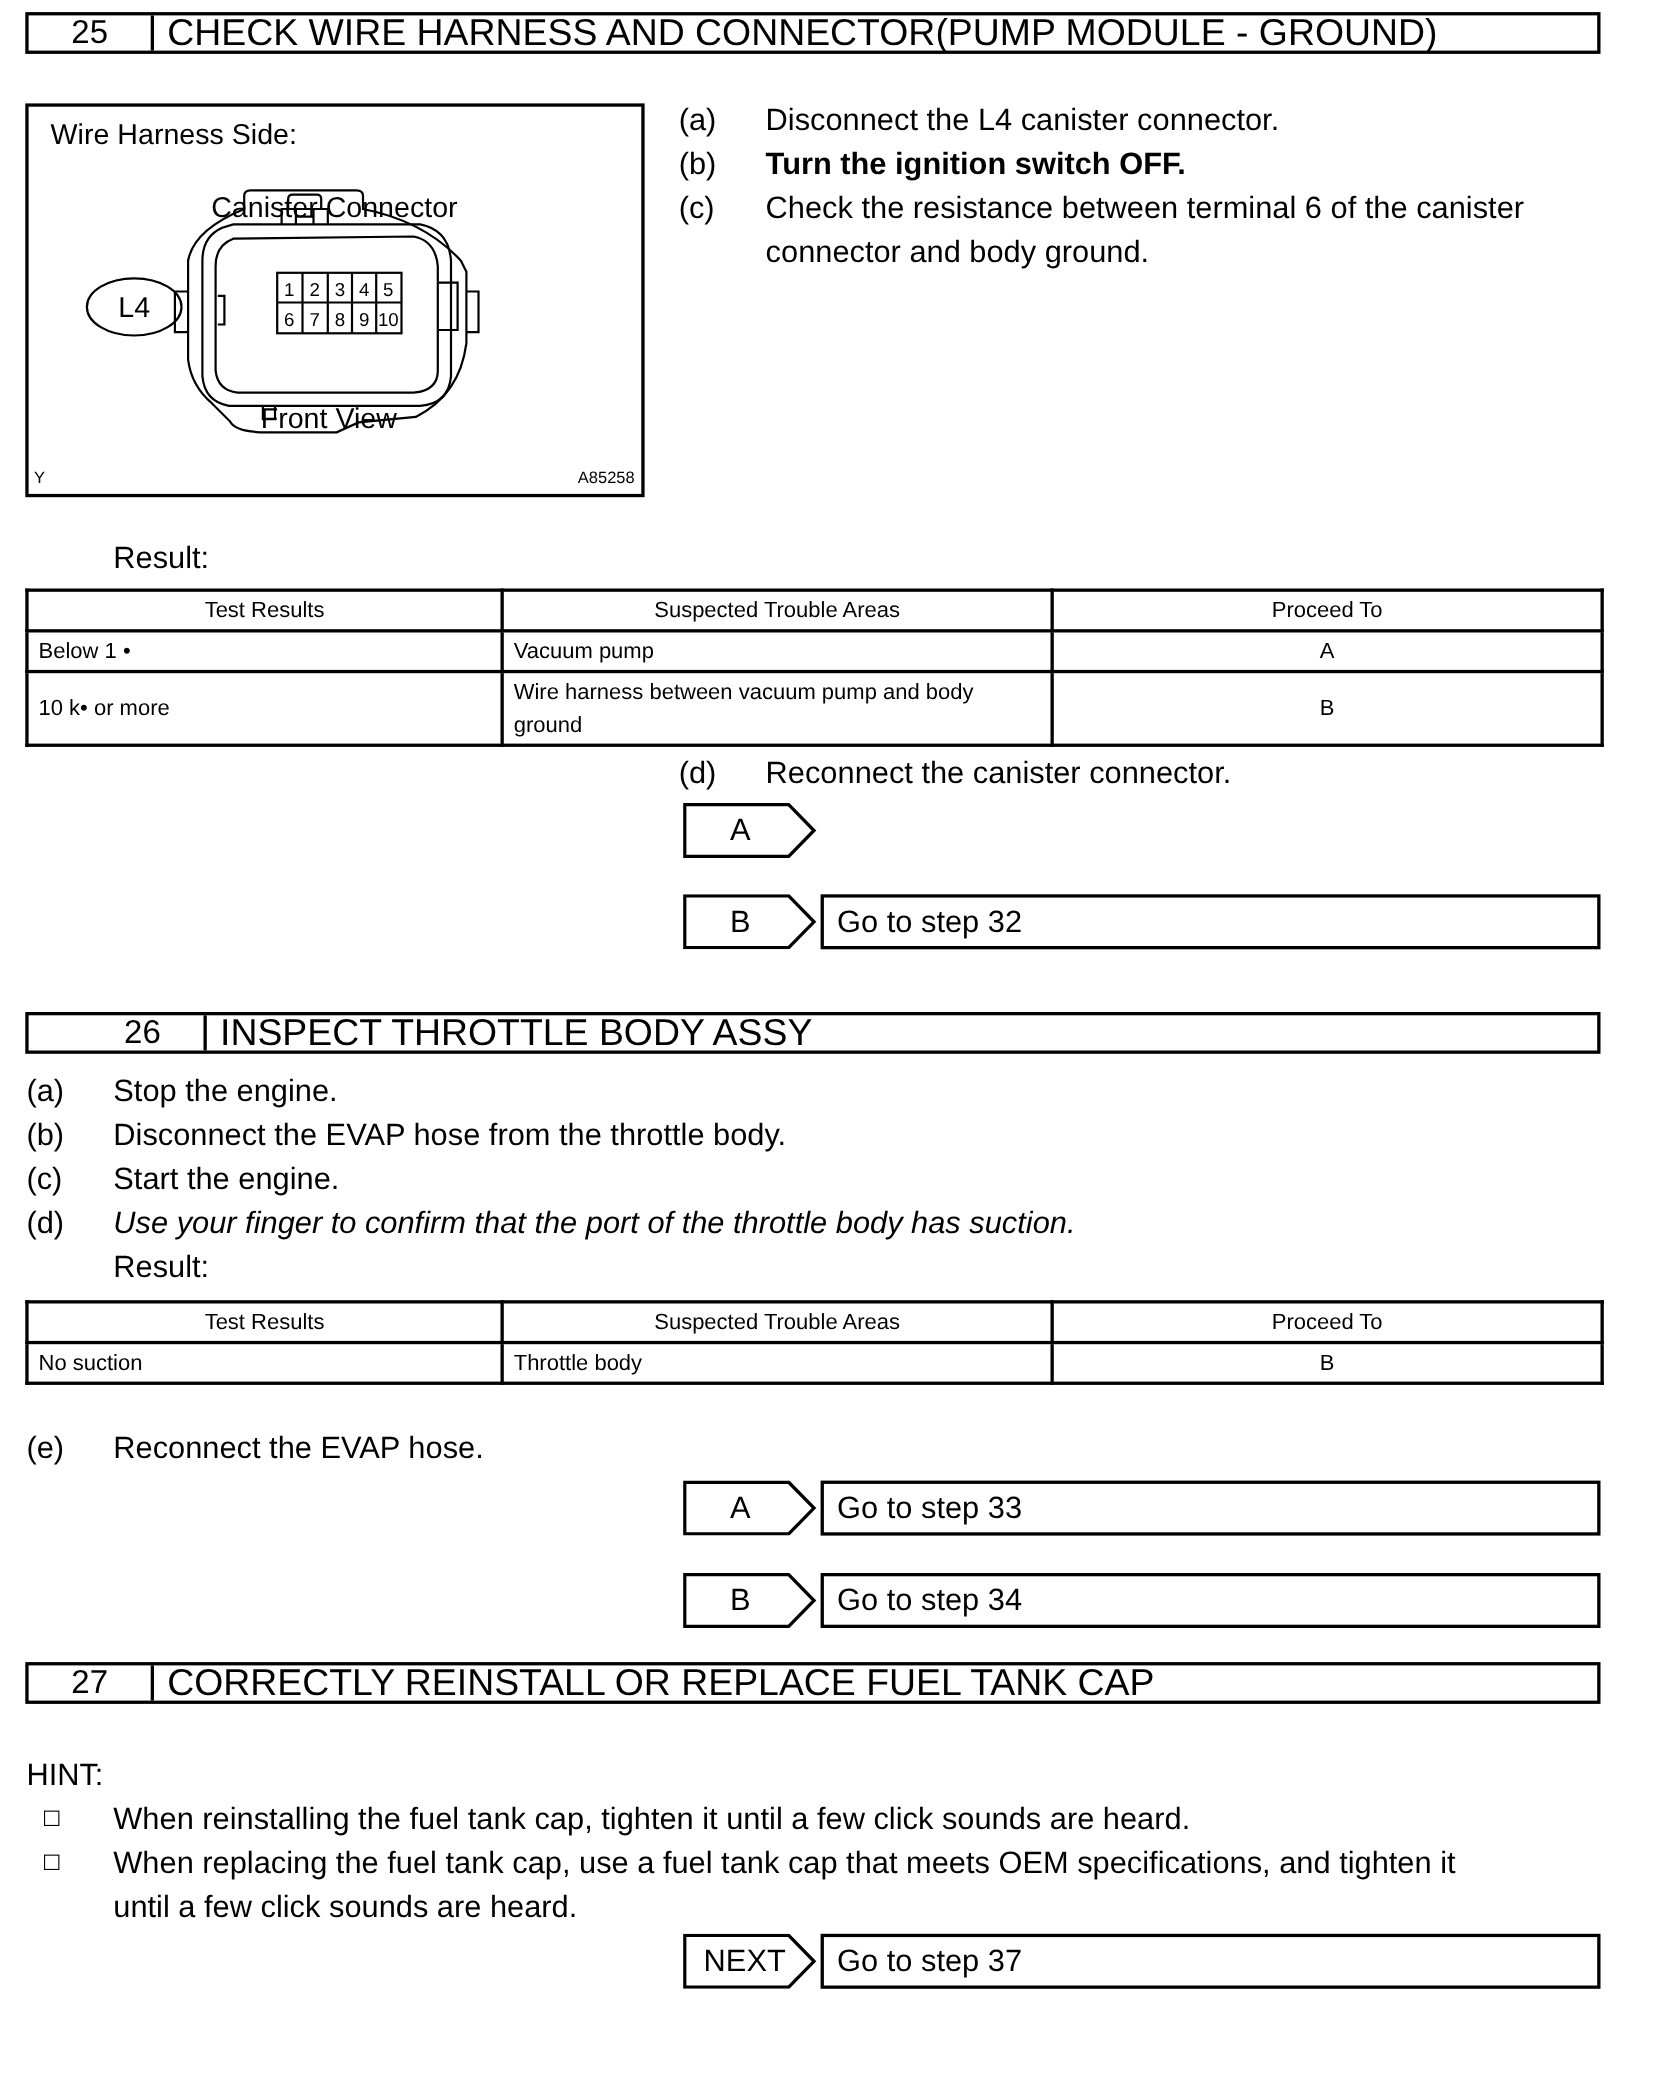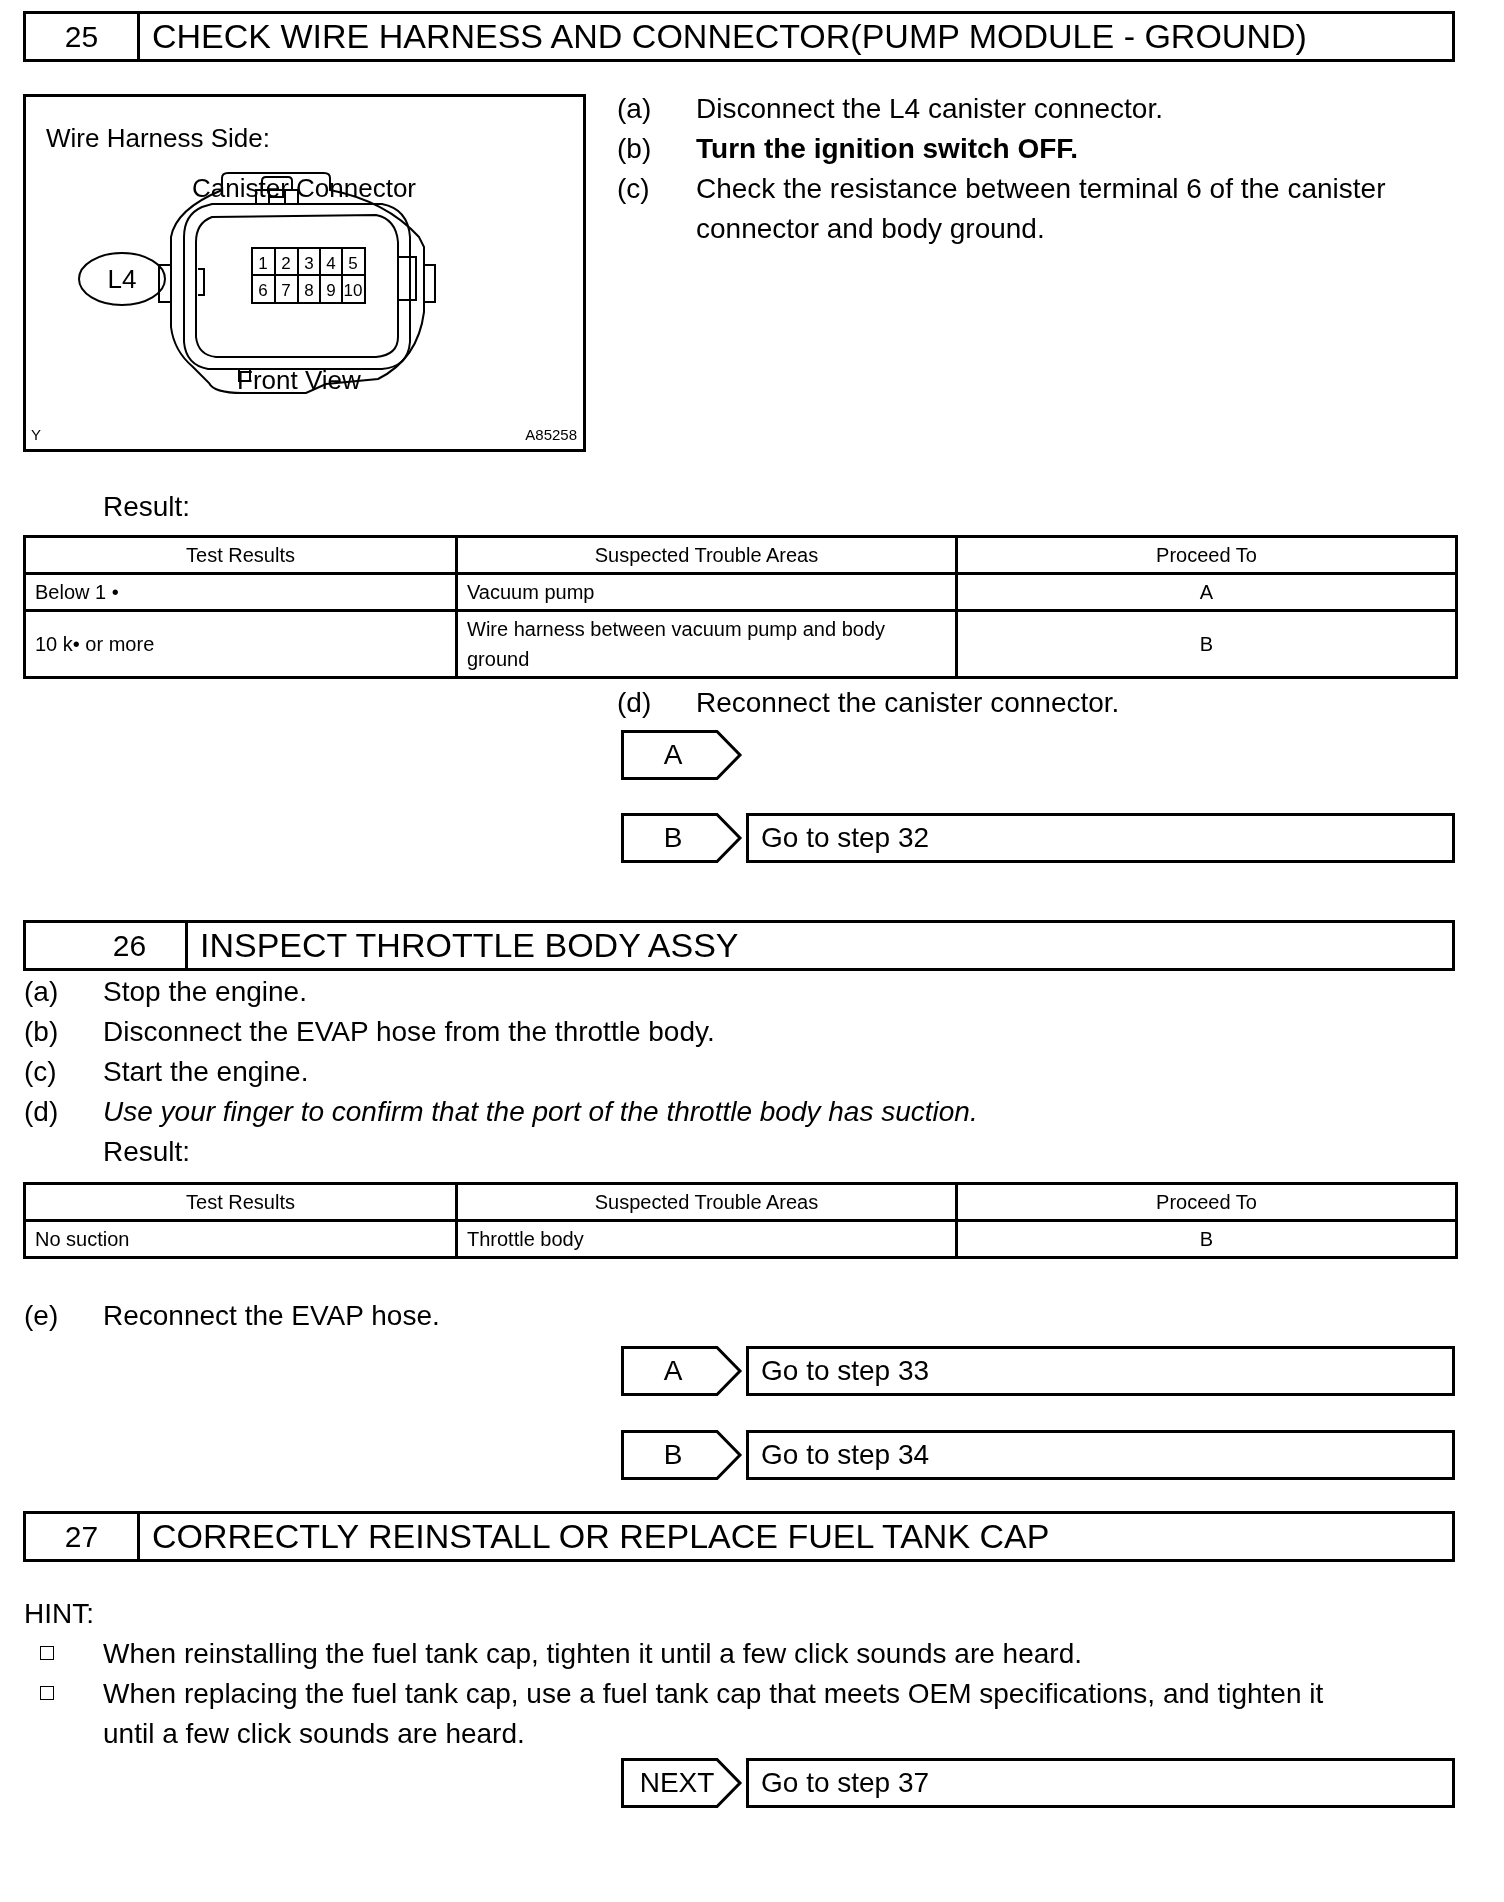--- a/index.html
+++ b/index.html
@@ -1,21 +1,21 @@
 <!DOCTYPE html>
 <html><head>
 <meta charset="utf-8">
 <style>
   html, body { margin: 0; padding: 0; background: #ffffff; }
   body {
     width: 1504px; height: 1902px; position: relative; overflow: hidden;
     font-family: "Liberation Sans", sans-serif; color: #000;
   }
   .step-header {
-    position: absolute; left: 23px; width: 1432px; height: 51px;
+    position: absolute; left: 23px; width: 1432px; height: 38px;
     border: 3px solid #000; box-sizing: border-box; display: flex; align-items: center;
   }
   .step-header .num {
     width: 114px; height: 100%; border-right: 3px solid #000; box-sizing: border-box;
     display: flex; align-items: center; justify-content: center; font-size: 30px;
   }
   .step-header .title { padding-left: 12px; font-size: 34px; white-space: nowrap; }
   .txt { position: absolute; font-size: 28px; line-height: 40px; white-space: nowrap; }
   .lbl { position: absolute; font-size: 28px; line-height: 40px; }
   .figure {
@@ -47,21 +47,21 @@
 </style>
 </head>
 <body>
 
 <div class="step-header" style="top:11px;">
   <div class="num">25</div>
   <div class="title">CHECK WIRE HARNESS AND CONNECTOR(PUMP MODULE - GROUND)</div>
 </div>
 
 <div class="figure">
-  <span class="t" style="left:20px;top:26px;font-size:26px;">Wire Harness Side:</span>
+  <span class="t" style="left:20px;top:10px;font-size:26px;">Wire Harness Side:</span>
   <span class="t" style="left:166px;top:52px;font-size:26px;margin-top:24px;">Canister Connector</span>
   <svg class="t" style="left:0;top:0;" width="557" height="352" viewBox="0 0 557 352">
     <g fill="none" stroke="#000" stroke-width="2">
 
       <ellipse cx="96" cy="182" rx="43" ry="26"></ellipse>
 
       <path d="M196 93 L196 81 Q196 76 202 76 L298 76 Q304 76 304 81 L304 93
                Q360 104 393 140 L398 150 L398 215 Q392 262 352 282 L300 287 L280 296 L216 296 Q188 296 183 286
                L167 270 Q148 254 145 230 L145 140 Q150 112 196 93 Z"></path>
       <path d="M145 168 L133 168 L133 205 L145 205"></path>

